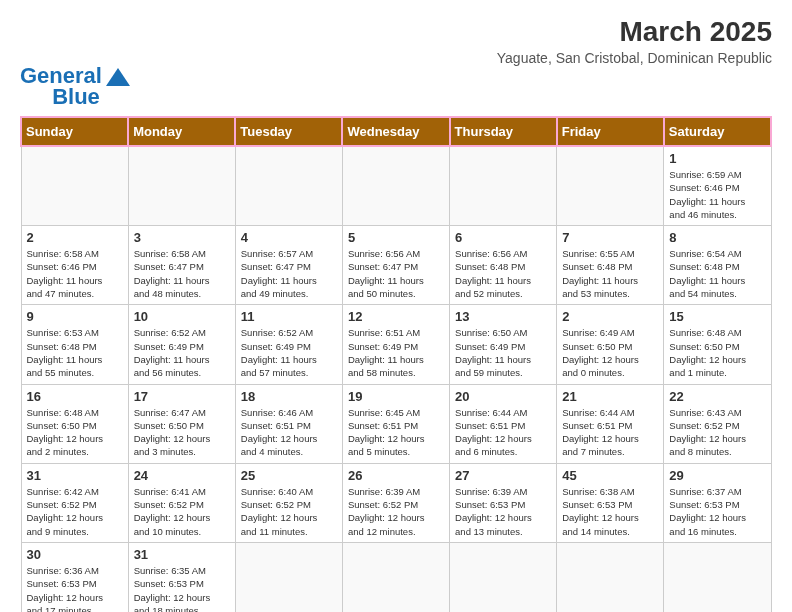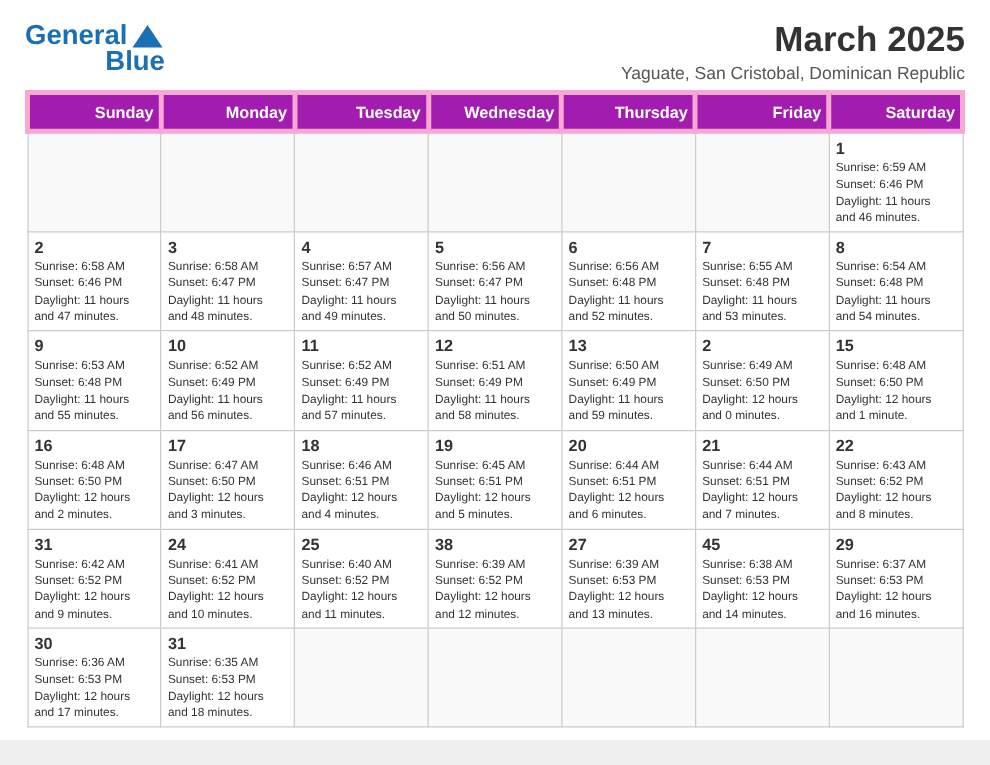--- a/index.html
+++ b/index.html
@@ -16,21 +16,22 @@
     }
     .header {
       display: flex;
       justify-content: space-between;
       align-items: flex-start;
       margin-bottom: 6px;
     }
     .logo {
       display: flex;
       flex-direction: column;
-      align-items: flex-end;
+      align-items: center;
+      margin-top: 48px;
     }
     .title-block {
       text-align: right;
     }
     .title-block h1 {
       font-size: 28px;
       font-weight: bold;
       color: #333;
     }
     .title-block h2 {
@@ -38,27 +39,27 @@
       font-weight: normal;
       color: #555;
       margin-top: 2px;
     }
     .calendar {
       width: 100%;
       border-collapse: collapse;
       border: 1px solid #ccc;
     }
     .calendar thead tr th {
-      background: #a21caf;
+      background: #a16207;
       color: #fff;
       font-size: 13px;
       font-weight: bold;
       padding: 6px 4px;
-      text-align: right;
-      border: 4px solid #f9a8d4;
+      text-align: left;
+      border: 2px solid #f9a8d4;
     }
     .calendar tbody tr td {
       width: calc(100% / 7);
       vertical-align: top;
       border: 1px solid #ccc;
       padding: 4px 5px;
       background: #fff;
       min-height: 72px;
       height: 72px;
     }
@@ -310,21 +311,21 @@
 and 10 minutes.</div>
           </td>
           <td>
             <span class="day-number">25</span>
             <div class="day-info" style="white-space: pre-line;">Sunrise: 6:40 AM
 Sunset: 6:52 PM
 Daylight: 12 hours
 and 11 minutes.</div>
           </td>
           <td>
-            <span class="day-number">38</span>
+            <span class="day-number">26</span>
             <div class="day-info" style="white-space: pre-line;">Sunrise: 6:39 AM
 Sunset: 6:52 PM
 Daylight: 12 hours
 and 12 minutes.</div>
           </td>
           <td>
             <span class="day-number">27</span>
             <div class="day-info" style="white-space: pre-line;">Sunrise: 6:39 AM
 Sunset: 6:53 PM
 Daylight: 12 hours

